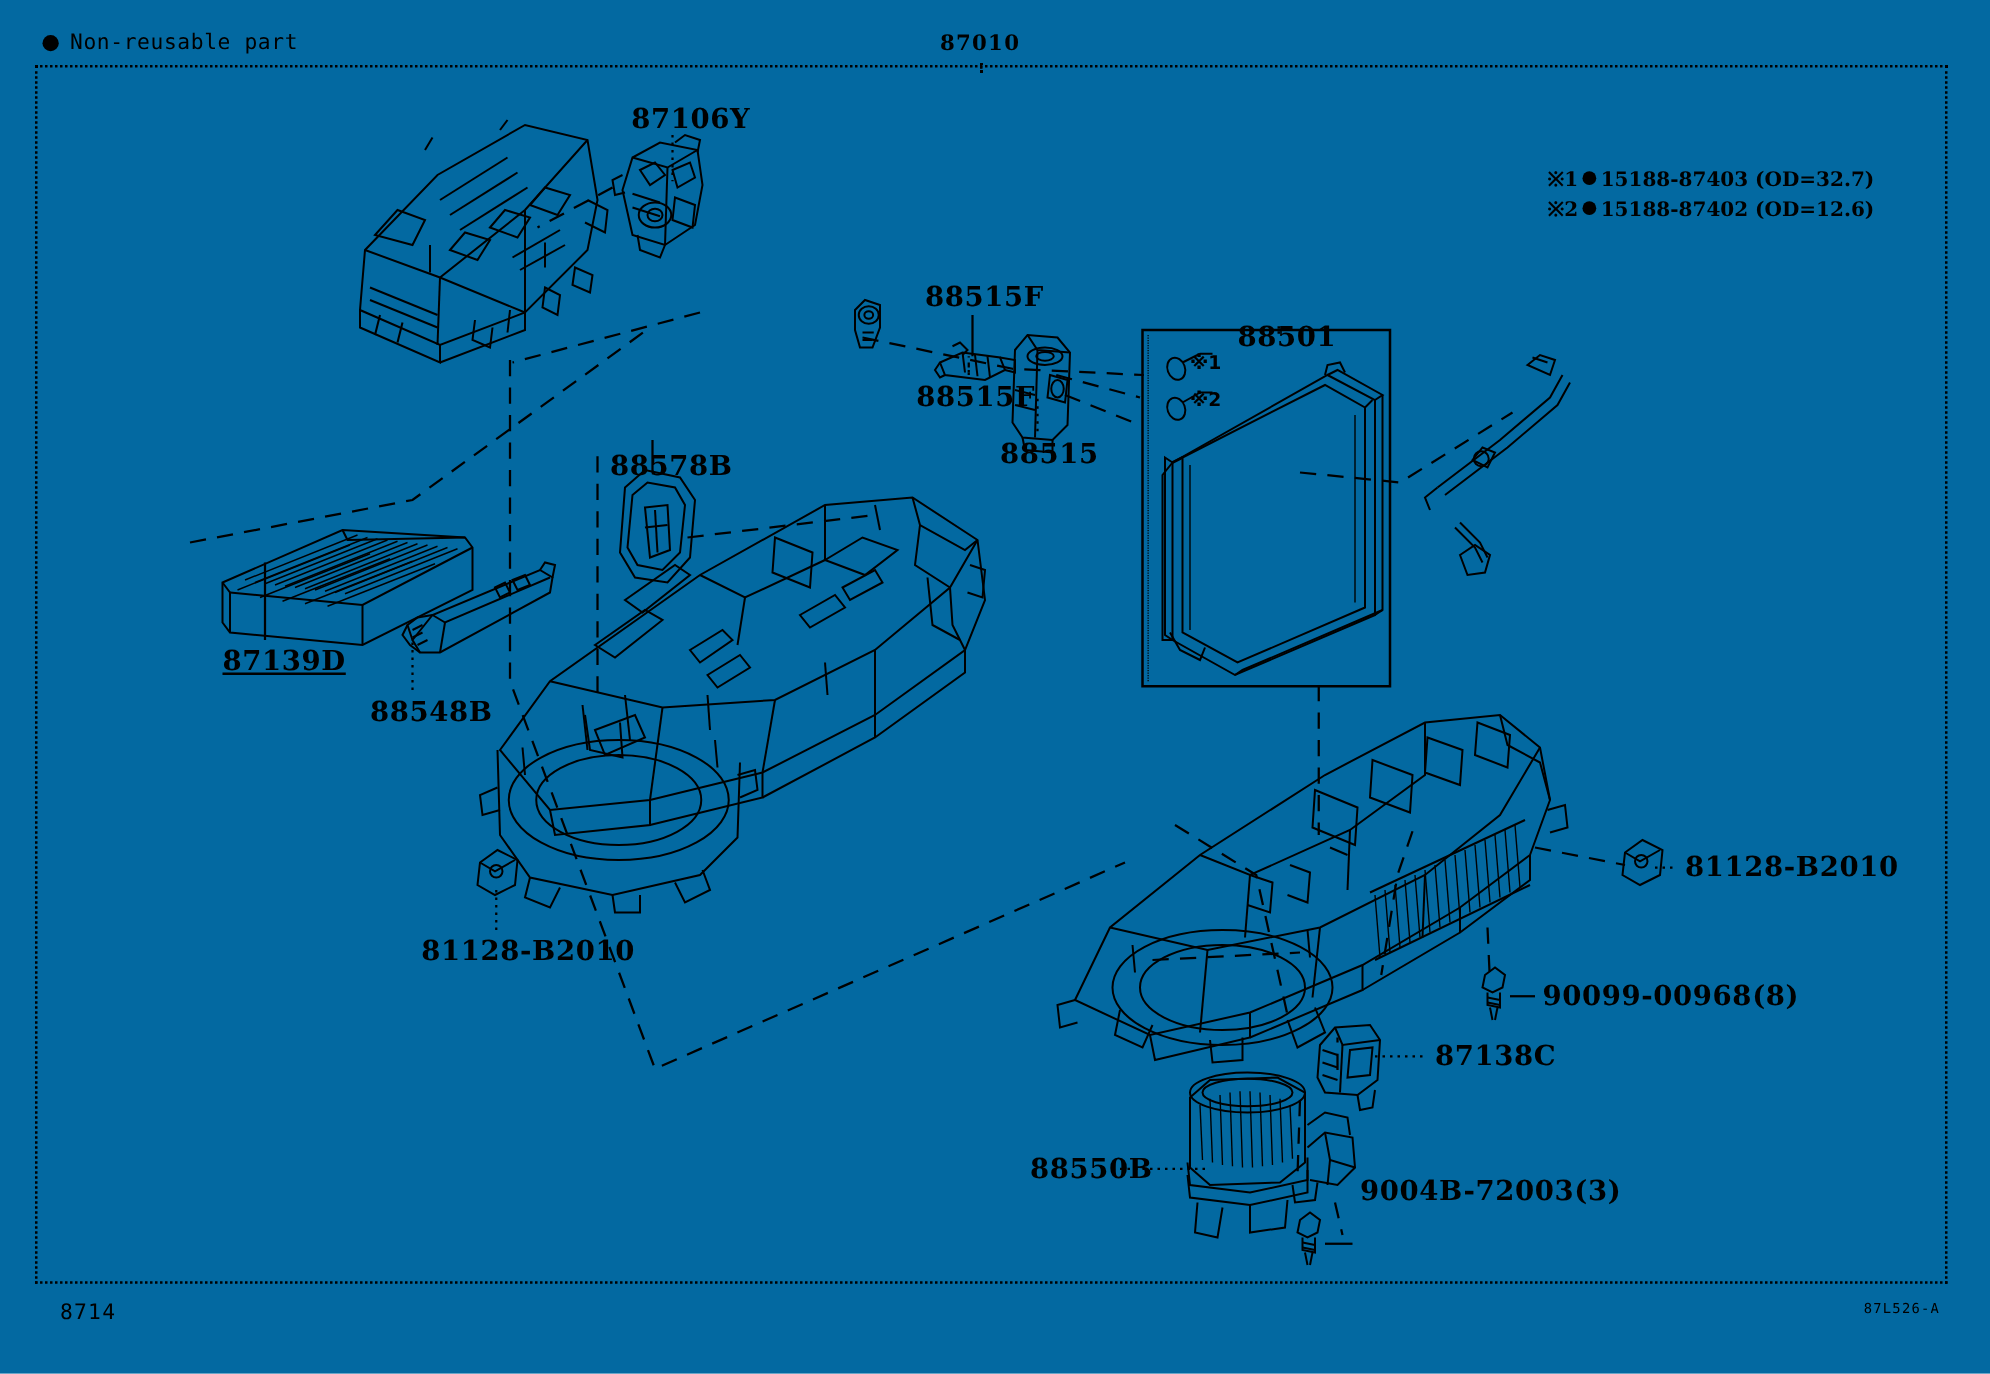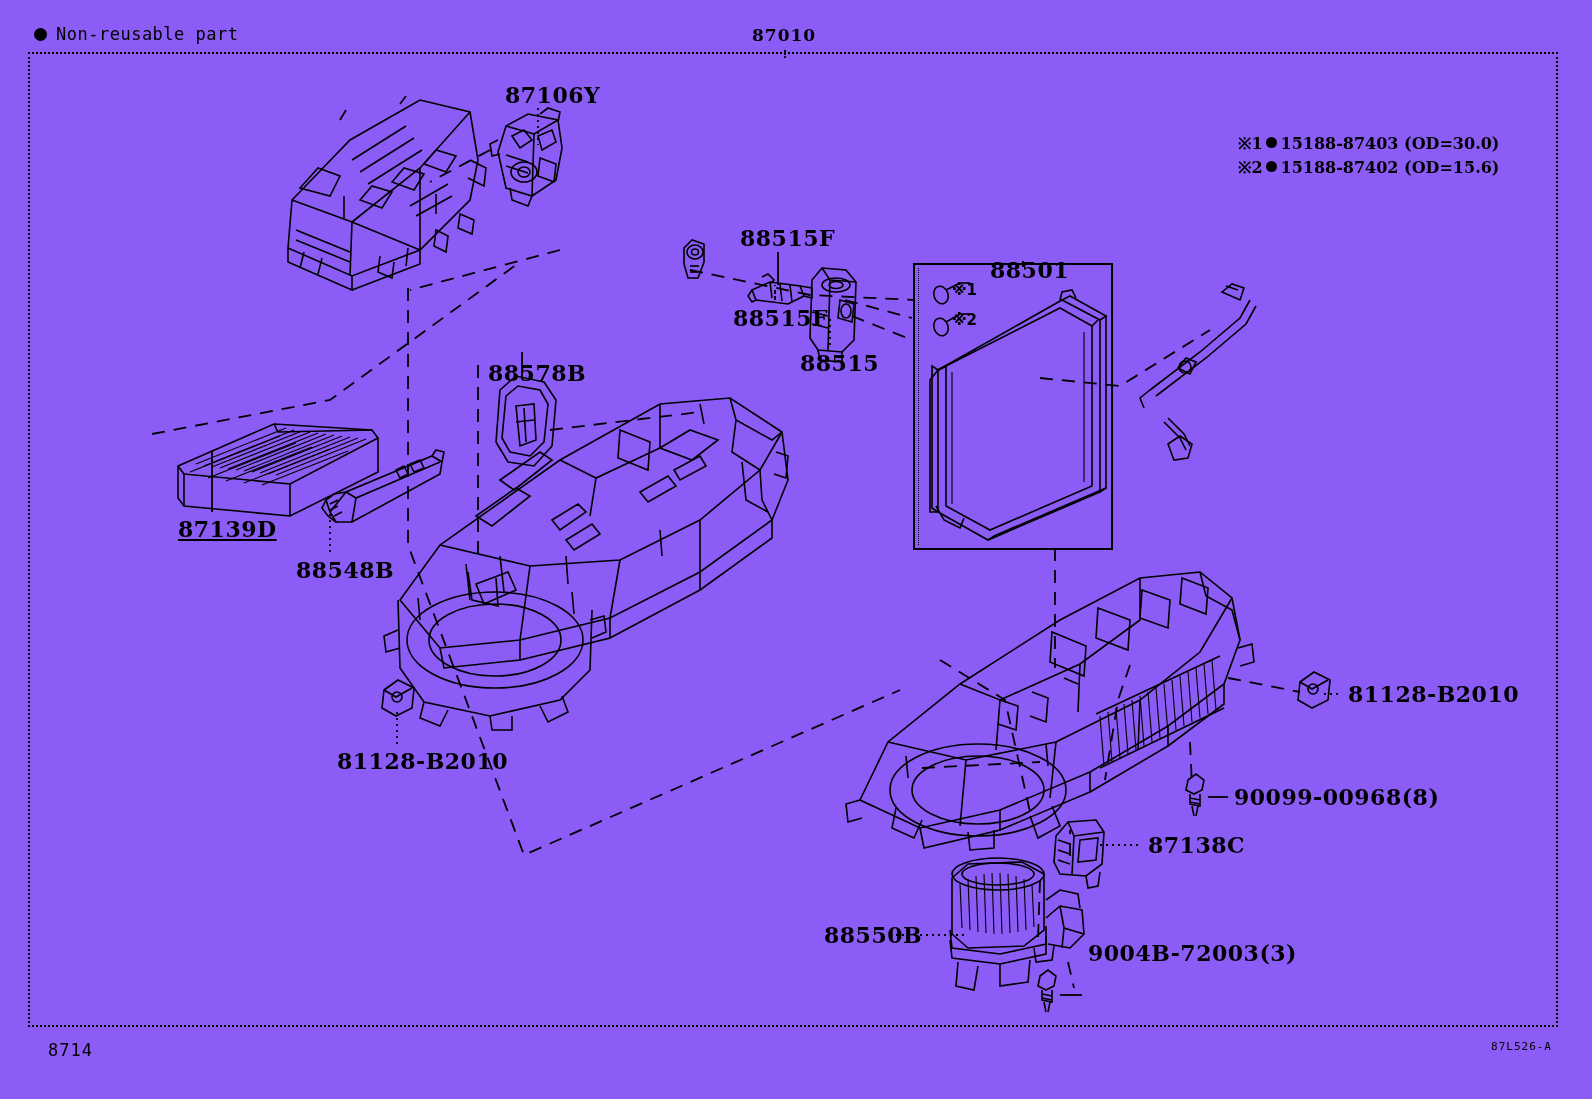--- a/index.html
+++ b/index.html
@@ -9,21 +9,21 @@
     background: #ffffff;
   }
   body {
     font-family: "DejaVu Sans Mono", monospace;
     color: #000;
   }
   #page {
     position: relative;
     width: 1592px;
     height: 1099px;
-    background: #8b5cf6;
+    background: #0369a1;
     overflow: hidden;
   }
   
   #legend {
     position: absolute;
     left: 34px;
     top: 24px;
     display: flex;
     align-items: center;
     gap: 9px;
@@ -177,24 +177,24 @@
     <span>Non-reusable part</span>
   </div>
 
   <div id="frame"></div>
 
   <div id="title-87010" class="plabel">87010</div>
   <div id="title-87010-leader"></div>
 
   <div id="notes">
     <div>
-      <span>※1</span><span class="ndot"></span><span>15188-87403</span> <span>(OD=30.0)</span>
+      <span>※1</span><span class="ndot"></span><span>15188-87403</span> <span>(OD=32.7)</span>
     </div>
     <div>
-      <span>※2</span><span class="ndot"></span><span>15188-87402</span> <span>(OD=15.6)</span>
+      <span>※2</span><span class="ndot"></span><span>15188-87402</span> <span>(OD=12.6)</span>
     </div>
   </div>
 
   <div id="box-88501"></div>
   <div id="box-88501-inner"></div>
   <div id="title-88501" class="plabel">88501</div>
   <div id="title-88501-leader"></div>
   <div class="star-note" style="left:952px; top:281px;">※1</div>
   <div class="star-note" style="left:952px; top:311px;">※2</div>
 

